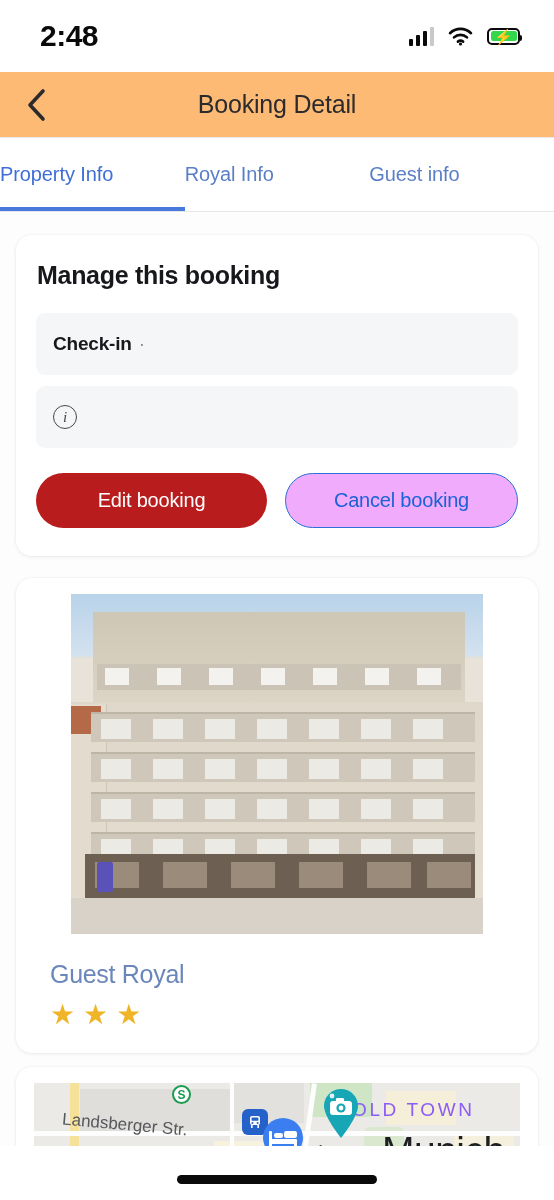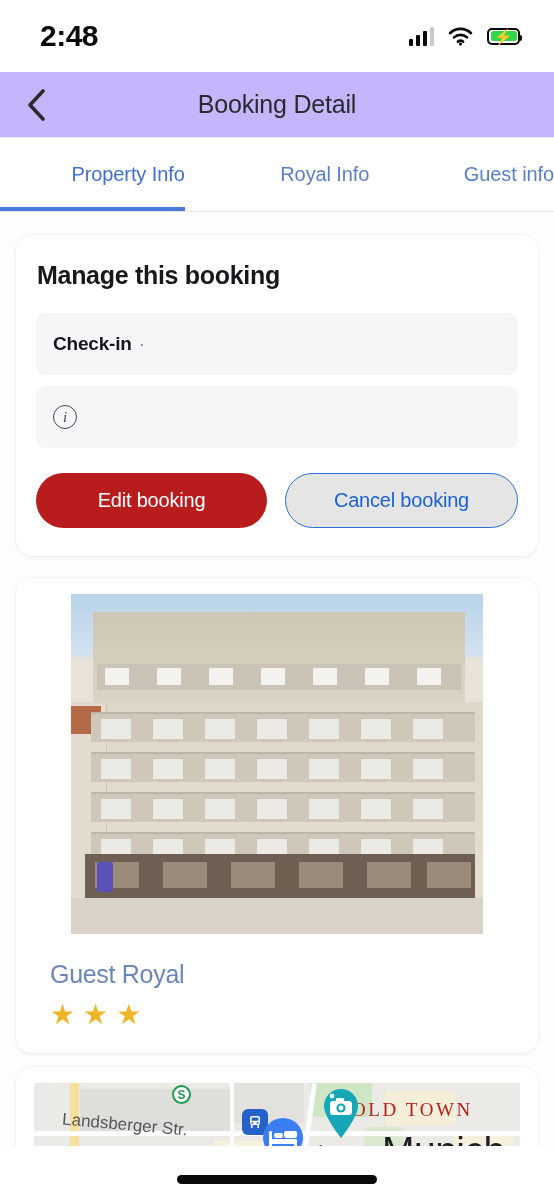--- a/index.html
+++ b/index.html
@@ -44,39 +44,39 @@
   }
   .batt .bolt{
     position:absolute; left:0; right:0; top:50%; transform:translateY(-50%);
     text-align:center; font-size:15px; line-height:1; color:#0a0a0a;
   }
 
   
   .header{
     height:66px; position:relative;
     display:flex; align-items:center; justify-content:center;
-    background:#c4b5fd;
+    background:#fdba74;
     border-bottom:1px solid #eaeaec;
   }
   .back-btn{
     position:absolute; left:14px; top:50%; transform:translateY(-50%);
     width:44px; height:44px; display:flex; align-items:center; justify-content:center;
     cursor:pointer;
   }
   .header-title{
     font-size:25px; color:#2b2b2e; font-weight:400; letter-spacing:-0.2px;
   }
 
   
   .tabs{
     display:flex; height:74px; background:#fff;
     border-bottom:1px solid #e6e6e8;
   }
   .tab{
-    flex:1; display:flex; align-items:center; justify-content:flex-end;
+    flex:1; display:flex; align-items:center; justify-content:flex-start;
     font-size:20px; color:#5b7fc7; position:relative; cursor:pointer;
     letter-spacing:-0.1px;
   }
   .tab.active{ color:#3f6fd6; }
   .tab.active:after{
     content:""; position:absolute; left:0; right:0; bottom:0;
     height:4px; background:#4a79de;
   }
 
   
@@ -116,21 +116,21 @@
   }
 
   .btn-row{ display:flex; gap:18px; margin-top:25px; }
   .btn{
     flex:1; height:55px; border-radius:28px;
     display:flex; align-items:center; justify-content:center;
     font-size:20px; cursor:pointer; letter-spacing:-0.2px;
   }
   .btn-primary{ background:#b91c1c; color:#ffffff; }
   .btn-secondary{
-    background:#e5e5e5; color:#1b62d6; border:1.6px solid #2b6fd8;
+    background:#f0abfc; color:#1b62d6; border:1.6px solid #2b6fd8;
   }
 
   
   .hotel-card{ padding:0 0 24px 0; overflow:hidden; }
   .hotel-photo-wrap{
     padding:16px 0 0 0; display:flex; justify-content:center;
   }
   .hotel-photo{
     width:412px; height:340px; position:relative; overflow:hidden;
     background:linear-gradient(#bcd6ea 0%, #cfe0ec 18%, #e8e2d8 19%, #e8e2d8 100%);
@@ -231,21 +231,21 @@
 
   .lbl{ position:absolute; white-space:nowrap; }
   .lbl-street{
     left:28px; top:32px; font-size:17px; color:#57585c;
     transform:rotate(5deg); font-style:normal;
   }
   .lbl-district{
     left:-6px; top:84px; font-size:21px; color:#3a3b3e; letter-spacing:2.3px;
   }
   .lbl-oldtown{
-    left:318px; top:16px; font-size:19px; color:#b91c1c; letter-spacing:2.6px;font-family:Liberation Serif, serif;
+    left:318px; top:16px; font-size:19px; color:#8b5cf6; letter-spacing:2.6px;
   }
   .lbl-munich{
     left:348px; top:46px; font-size:39px; color:#1d1e20; letter-spacing:-0.5px;
   }
   .lbl-platz{
     left:262px; top:58px; font-size:21px; color:#46474b;
   }
   .watermark{
     position:absolute; left:30px; top:100px; font-size:19px; color:#bdbdbd;
     font-weight:bold; letter-spacing:-0.5px;

